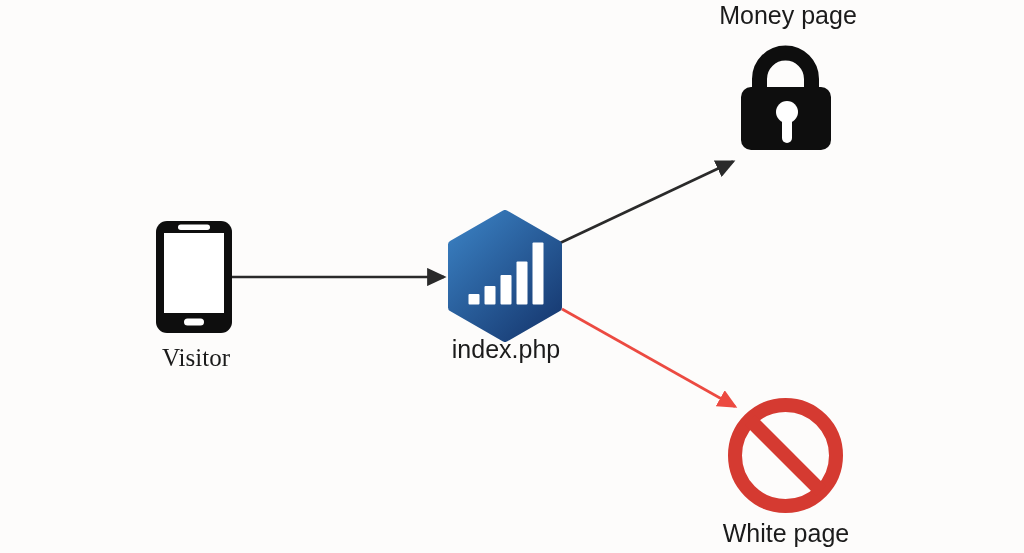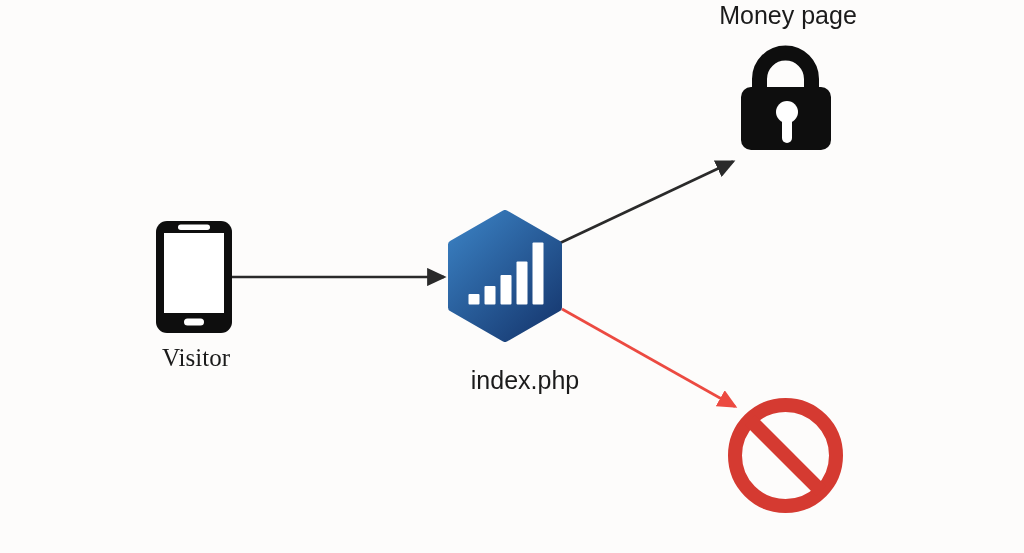--- a/index.html
+++ b/index.html
@@ -31,21 +31,21 @@
   .icon-noentry { left: 727px; top: 397px; }
   .node-label {
     position: absolute;
     transform: translateX(-50%);
     white-space: nowrap;
     font-size: 25px;
     line-height: 1.15;
     color: var(--label-text, #1b1b1b);
   }
   .label-visitor { left: 196px; top: 344px; font-family: Liberation Serif, serif; }
-  .label-index   { left: 506px; top: 366px; margin-left: 19px; }
+  .label-index   { left: 506px; top: 335px; }
   .label-money   { left: 788px; top: 1px;   }
   .label-white   { left: 786px; top: 519px; }
 </style>
 </head>
 <body>
 
 <div class="canvas">
 
   <svg class="layer" viewBox="0 0 1024 553" xmlns="http://www.w3.org/2000/svg">
     <defs>
@@ -93,14 +93,15 @@
   </svg>
 
   <svg class="icon icon-noentry" width="117" height="117" viewBox="0 0 117 117" xmlns="http://www.w3.org/2000/svg">
     <circle cx="58.5" cy="58.5" r="50.5" fill="none" stroke="var(--no-entry-red, #d53a31)" stroke-width="14"></circle>
     <line x1="23" y1="23" x2="94" y2="94" stroke="var(--no-entry-red, #d53a31)" stroke-width="14"></line>
   </svg>
 
   <div class="node-label label-visitor">Visitor</div>
   <div class="node-label label-index">index.php</div>
   <div class="node-label label-money">Money page</div>
+  <div class="node-label label-white">White page</div>
 
 </div>
 
 </body></html>

